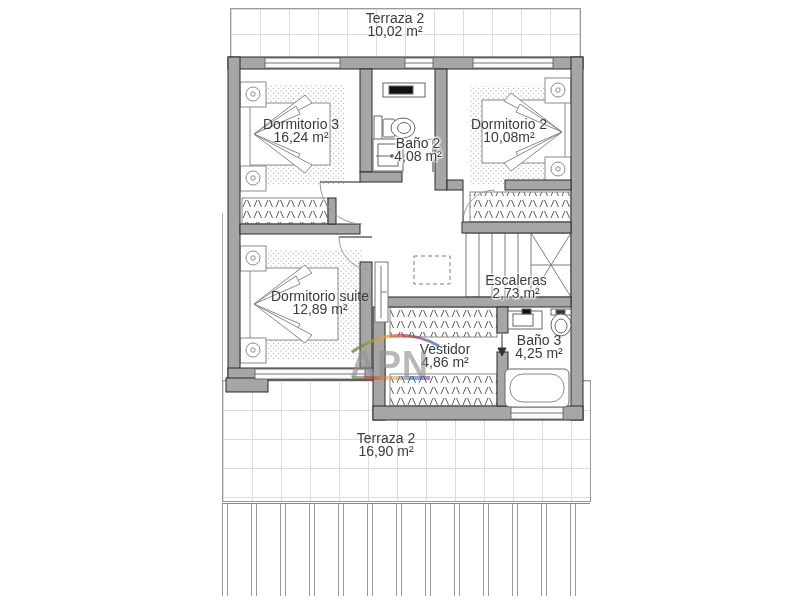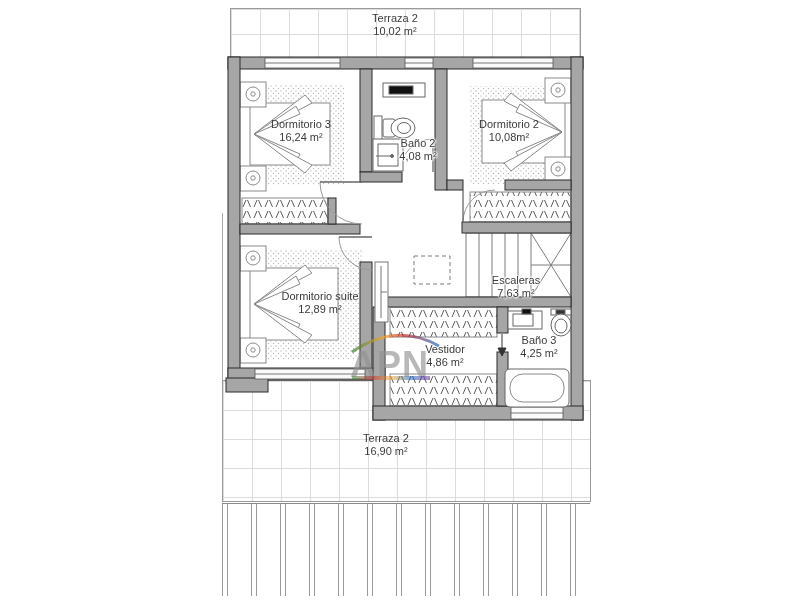--- a/index.html
+++ b/index.html
@@ -3,21 +3,21 @@
 <meta charset="utf-8">
 <style>
   html,body{margin:0;padding:0;background:#fff;}
   #canvas{position:relative;width:800px;height:600px;background:#fff;overflow:hidden;
           font-family:"Liberation Sans",sans-serif;}
   .terrace{position:absolute;border:1px solid #9a9a9a;
            background-image:linear-gradient(#dcdcdc 1px,transparent 1px),
                             linear-gradient(90deg,#dcdcdc 1px,transparent 1px);
            background-size:29px 25px;}
   .floor{position:absolute;background:#fff;}
-  .plan-label{position:absolute;font-size:11px;line-height:13px;color:#3b3b3b;text-align:center;}
+  .plan-label{position:absolute;font-size:14px;line-height:13px;color:#3b3b3b;text-align:center;}
   .plan-label .area{display:block;}
   .halo{text-shadow:1px 0 2px #fff,-1px 0 2px #fff,0 1px 2px #fff,0 -1px 2px #fff,1px 1px 2px #fff,-1px -1px 2px #fff;margin-top:24px;}
   #railing{position:absolute;border-top:1px solid #8a8a8a;
            background:repeating-linear-gradient(90deg,#9a9a9a 0 1px,transparent 1px 5px,#9a9a9a 5px 6px,transparent 6px 29px);}
   #terrace-left-line{position:absolute;background:#aaa;}
   #svg-layer{position:absolute;left:0;top:0;}
   #watermark{position:absolute;left:338px;top:326px;width:130px;height:64px;opacity:.8;}
   #watermark .wm-text{position:absolute;left:12px;top:18px;font-size:36px;font-weight:bold;
         color:rgba(145,145,145,.8);letter-spacing:1px;}
   #watermark .wm-bar{position:absolute;left:14px;top:50px;width:78px;height:4px;opacity:.65;
@@ -222,21 +222,21 @@
   <div class="plan-label halo" style="left:374px;top:113px;width:88px;">
     <span>Baño 2</span>
     <span class="area">4,08 m²</span>
   </div>
   <div class="plan-label" style="left:447px;top:118px;width:124px;">
     <span>Dormitorio 2</span>
     <span class="area">10,08m²</span>
   </div>
   <div class="plan-label halo" style="left:462px;top:250px;width:108px;">
     <span>Escaleras</span>
-    <span class="area">7,63 m²</span>
+    <span class="area">2,73 m²</span>
   </div>
   <div class="plan-label" style="left:256px;top:290px;width:128px;">
     <span>Dormitorio suite</span>
     <span class="area">12,89 m²</span>
   </div>
   <div class="plan-label" style="left:390px;top:343px;width:110px;">
     <span>Vestidor</span>
     <span class="area">4,86 m²</span>
   </div>
   <div class="plan-label" style="left:502px;top:334px;width:74px;">

